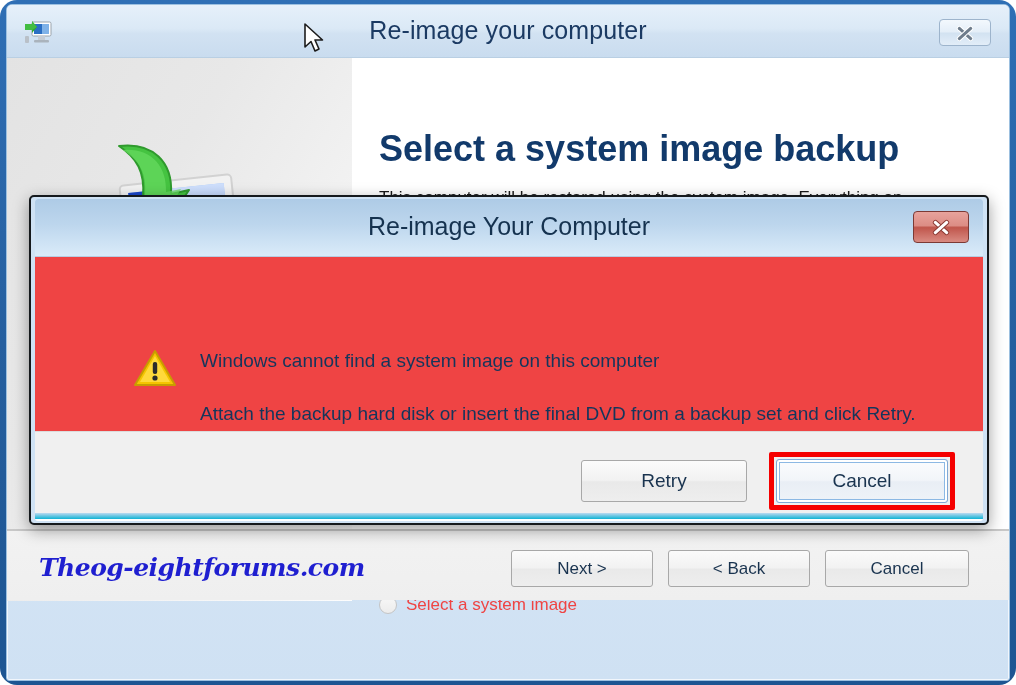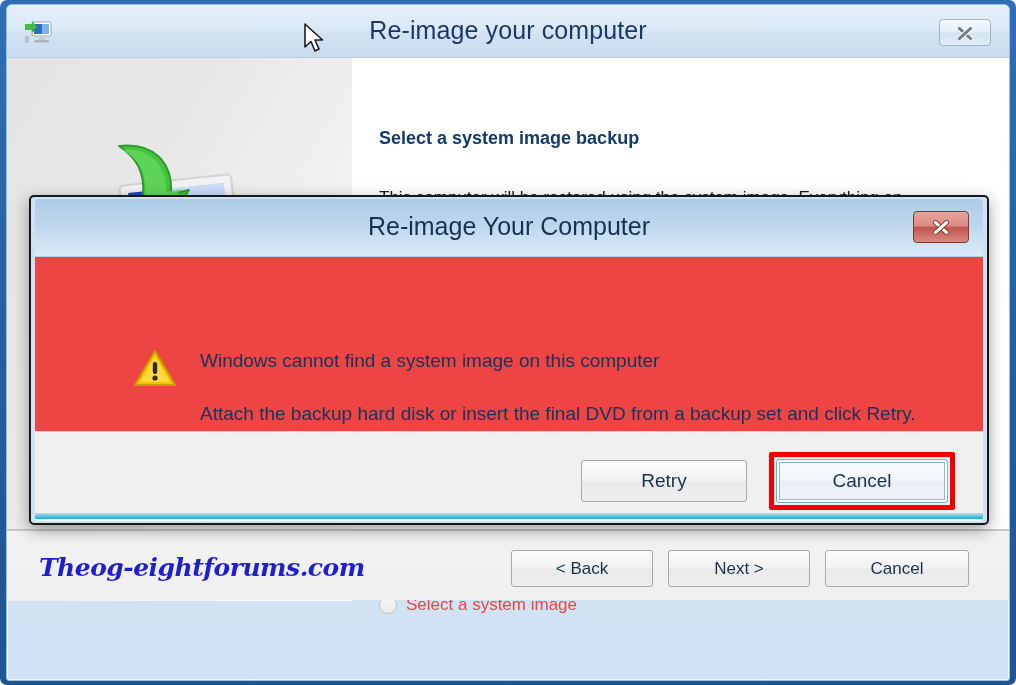--- a/index.html
+++ b/index.html
@@ -12,21 +12,21 @@
     font-family: "Liberation Sans", sans-serif;
   }
 
   
   #outer-window {
     position: absolute;
     left: 0; top: 0;
     width: 1016px; height: 685px;
     background: linear-gradient(180deg,#2f6fb5 0%, #255f9f 50%, #1d5592 100%);
     padding: 6px;
-    border-radius: 7px;
+    border-radius: 17px;
     text-decoration: underline;
   }
   #window-chrome {
     position: absolute;
     left: 6px; top: 4px;
     width: 1004px; height: 677px;
     background: linear-gradient(180deg,#e9f2fb 0%, #dbe9f7 40%, #cfe1f3 100%);
     border: 1px solid #9cc0e0;
     border-radius: 6px 6px 3px 3px;
     box-shadow: inset 0 0 0 1px rgba(255,255,255,.7);
@@ -79,21 +79,21 @@
   }
   #illustration-pane {
     position: absolute; left: 0; top: 0;
     width: 345px; height: 543px;
     background: linear-gradient(120deg,#e3e3e3 0%, #e8e8e8 35%, #f4f4f4 70%, #fdfdfd 100%);
   }
   #restore-graphic { position: absolute; left: 60px; top: 70px; width: 200px; height: 130px; }
 
   #wizard-heading {
     position: absolute; left: 372px; top: 70px;
-    font-size: 18px; font-weight: bold; color: #123a6b;
+    font-size: 36px; font-weight: bold; color: #123a6b;
   }
   #wizard-desc {
     position: absolute; left: 372px; top: 128px;
     width: 540px;
     font-size: 17px; line-height: 24px; color: #1a1a1a;
   }
 
   #radio-row {
     position: absolute; left: 372px; top: 537px;
     display: flex; align-items: center; gap: 9px;
@@ -285,22 +285,22 @@
       <div id="wizard-desc">This computer will be restored using the system image. Everything on this computer will be replaced with the information in the system image.</div>
 
       <div id="radio-row">
         <span id="radio-disabled"></span>
         <span id="radio-label">Select a system image</span>
       </div>
 
       <div id="wizard-footer">
         <div id="watermark">Theog-eightforums.com</div>
         <div id="footer-buttons">
+          <div class="win-button" id="btn-next">Next &gt;</div>
           <div class="win-button" id="btn-back">&lt; Back</div>
-          <div class="win-button" id="btn-next">Next &gt;</div>
           <div class="win-button" id="btn-cancel-wizard">Cancel</div>
         </div>
       </div>
     </div>
 
     <div id="message-dialog">
       <div id="dialog-inner">
 
         <div id="dialog-titlebar">
           <div id="dialog-title">Re-image Your Computer</div>

